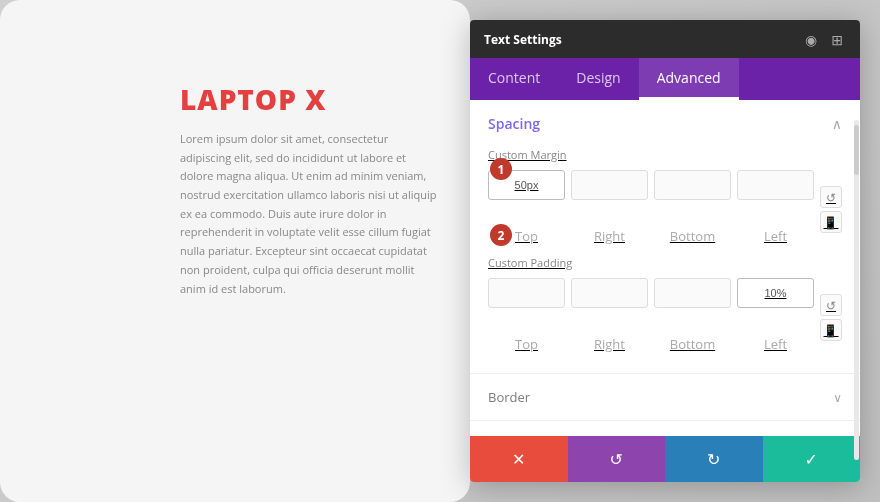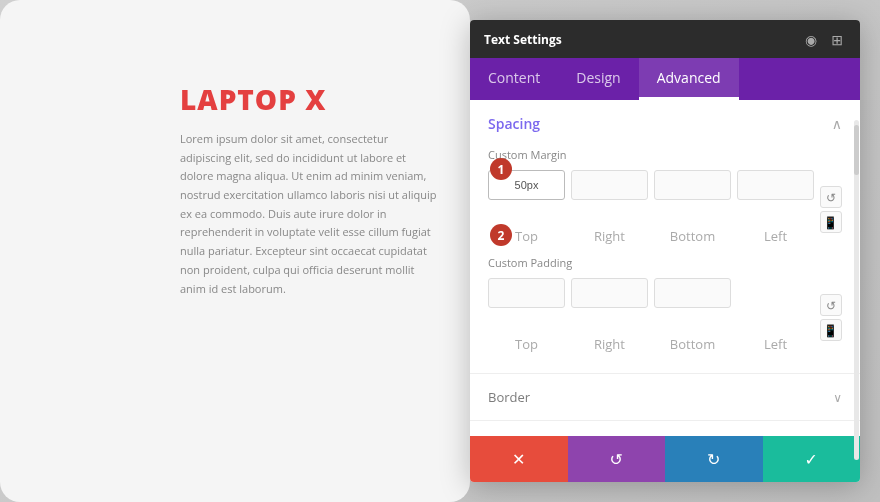--- a/index.html
+++ b/index.html
@@ -162,20 +162,21 @@
       font-weight: 500;
     }
 
     .section-chevron {
       color: #aaa;
       font-size: 12px;
     }
 
     .section-content {
       padding: 0 18px 16px 18px;
+      text-decoration: underline;
     }
 
     
     .spacing-label {
       font-size: 11px;
       color: #888;
       margin-bottom: 8px;
       font-weight: 500;
     }
 
@@ -439,20 +440,21 @@
             </div>
             <div class="input-group">
               <input class="input-box" value="" placeholder="" style="">
               <span class="input-label">Right</span>
             </div>
             <div class="input-group">
               <input class="input-box" value="" placeholder="" style="">
               <span class="input-label">Bottom</span>
             </div>
             <div class="input-group">
+              <input class="input-box filled" value="10%" readonly="" style="">
               <span class="input-label">Left</span>
             </div>
             <div class="input-action">
               <div class="action-btn">↺</div>
               <div class="action-btn">📱</div>
             </div>
           </div>
         </div>
 
       </div>

